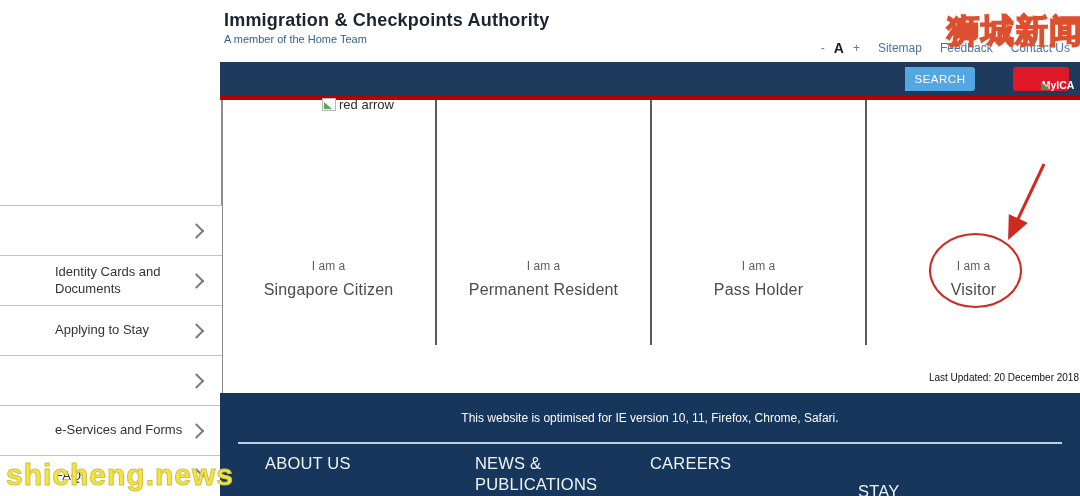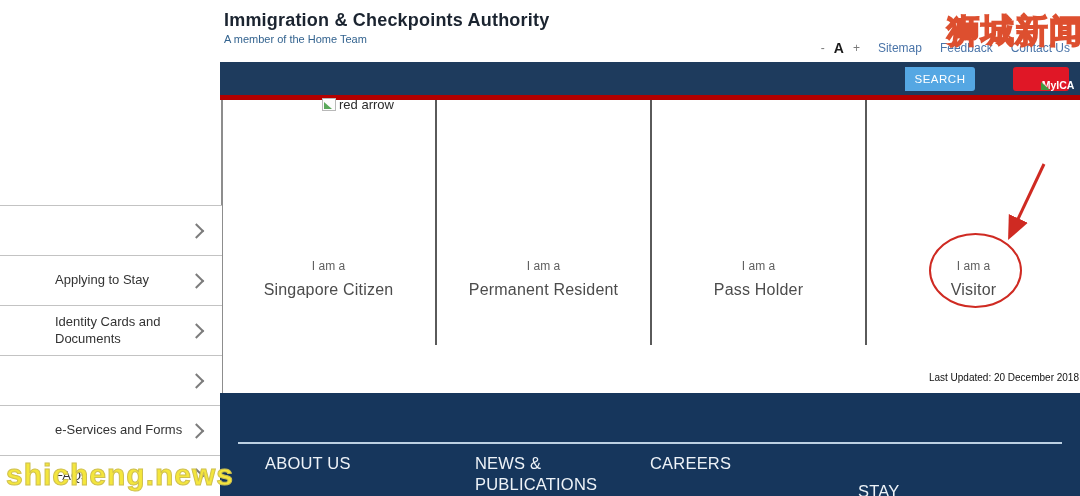--- a/index.html
+++ b/index.html
@@ -129,25 +129,25 @@
   </button>
 </div>
 <div class="red-line"></div>
 
 <div class="side-border"></div>
 <div class="sidebar">
   <div class="side-item">
     <span class="chev"></span>
   </div>
   <div class="side-item">
+    <span>Identity Cards and Documents</span>
+    <span class="chev"></span>
+  </div>
+  <div class="side-item">
     <span>Applying to Stay</span>
-    <span class="chev"></span>
-  </div>
-  <div class="side-item">
-    <span>Identity Cards and Documents</span>
     <span class="chev"></span>
   </div>
   <div class="side-item">
     <span class="chev"></span>
   </div>
   <div class="side-item">
     <span>e-Services and Forms</span>
     <span class="chev"></span>
   </div>
   <div class="side-item">
@@ -186,20 +186,21 @@
     <marker id="ah" markerWidth="9" markerHeight="9" refX="6.5" refY="3.5" orient="auto">
       <path d="M0,0 L8,3.5 L0,7 z" fill="#cf2a22"></path>
     </marker>
   </defs>
   <line x1="64" y1="6" x2="30" y2="78" stroke="#cf2a22" stroke-width="3" marker-end="url(#ah)"></line>
 </svg>
 
 <div class="last-updated">Last Updated: 20 December 2018</div>
 
 <div class="footer">
+  <div class="f-notice">This website is optimised for IE version 10, 11, Firefox, Chrome, Safari.</div>
   <div class="f-line"></div>
   <div class="f-col c1">ABOUT US</div>
   <div class="f-col c2">NEWS &amp; PUBLICATIONS</div>
   <div class="f-col c3">CAREERS</div>
   <div class="f-col c4">STAY CONNECTED</div>
 </div>
 
 <div class="wm-tr">狮城新闻</div>
 <div class="wm-bl">shicheng.news</div>
 

